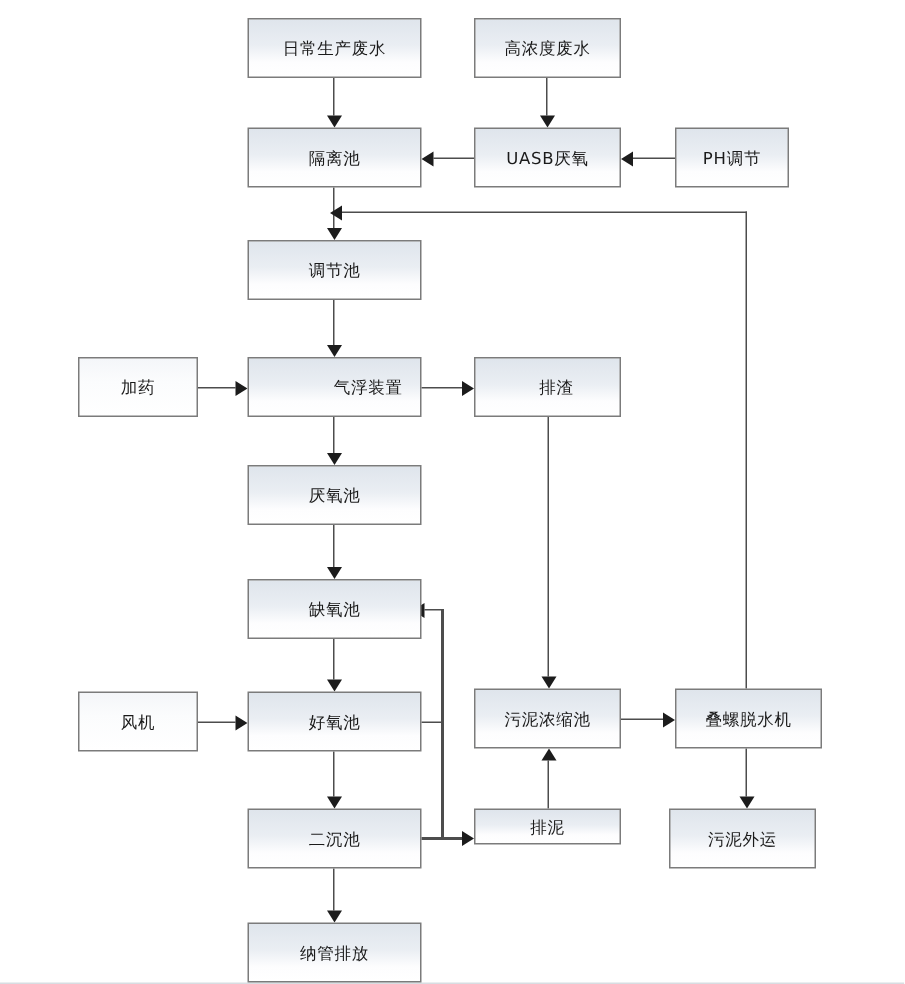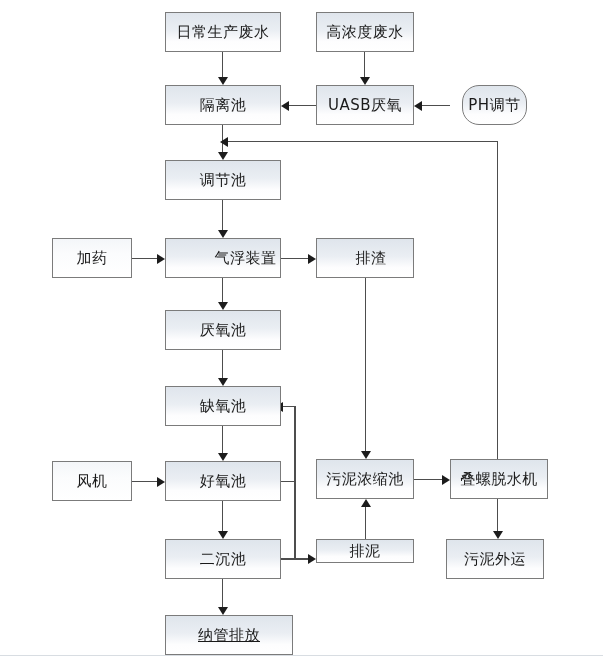--- a/index.html
+++ b/index.html
@@ -20,21 +20,21 @@
   }
   
   .node {
     position: absolute;
     box-sizing: border-box;
     border: 1px solid #7b7b7b;
     background: linear-gradient(to bottom, #dfe5ec 0%, #eaeef3 45%, #fdfdfe 75%, #ffffff 100%);
     display: flex;
     align-items: center;
     justify-content: center;
-    font-size: 15px;
+    font-size: 11px;
     line-height: 1;
     color: #1a1a1a;
     letter-spacing: 0.5px;
     white-space: nowrap;
     z-index: 3;
   }
   .node.plain {
     background: linear-gradient(to bottom, #f4f6f9 0%, #fbfcfd 40%, #ffffff 100%);
   }
   
@@ -166,21 +166,21 @@
   </div>
 
   <div class="node" style="left:165px; top:85px; width:116px; height:40px;">
     <span>隔离池</span>
   </div>
 
   <div class="node" style="left:316px; top:85px; width:98px; height:40px;">
     <span>UASB厌氧</span>
   </div>
 
-  <div class="node" style="left:462px; top:85px; width:65px; height:40px;border-radius:17px;">
+  <div class="node" style="left:450px; top:85px; width:76px; height:40px;">
     <span>PH调节</span>
   </div>
 
   <div class="node" style="left:165px; top:160px; width:116px; height:40px;">
     <span>调节池</span>
   </div>
 
   <div class="node plain" style="left:52px; top:238px; width:80px; height:40px;">
     <span>加药</span>
   </div>
@@ -222,19 +222,19 @@
   </div>
 
   <div class="node" style="left:316px; top:539px; width:98px; height:24px;">
     <span>排泥</span>
   </div>
 
   <div class="node" style="left:446px; top:539px; width:98px; height:40px;">
     <span>污泥外运</span>
   </div>
 
-  <div class="node" style="left:165px; top:615px; width:128px; height:40px;text-decoration:underline;">
+  <div class="node" style="left:165px; top:615px; width:116px; height:40px;">
     <span>纳管排放</span>
   </div>
 
   <div class="page-rule"></div>
 
 </div>
 
 </body></html>

